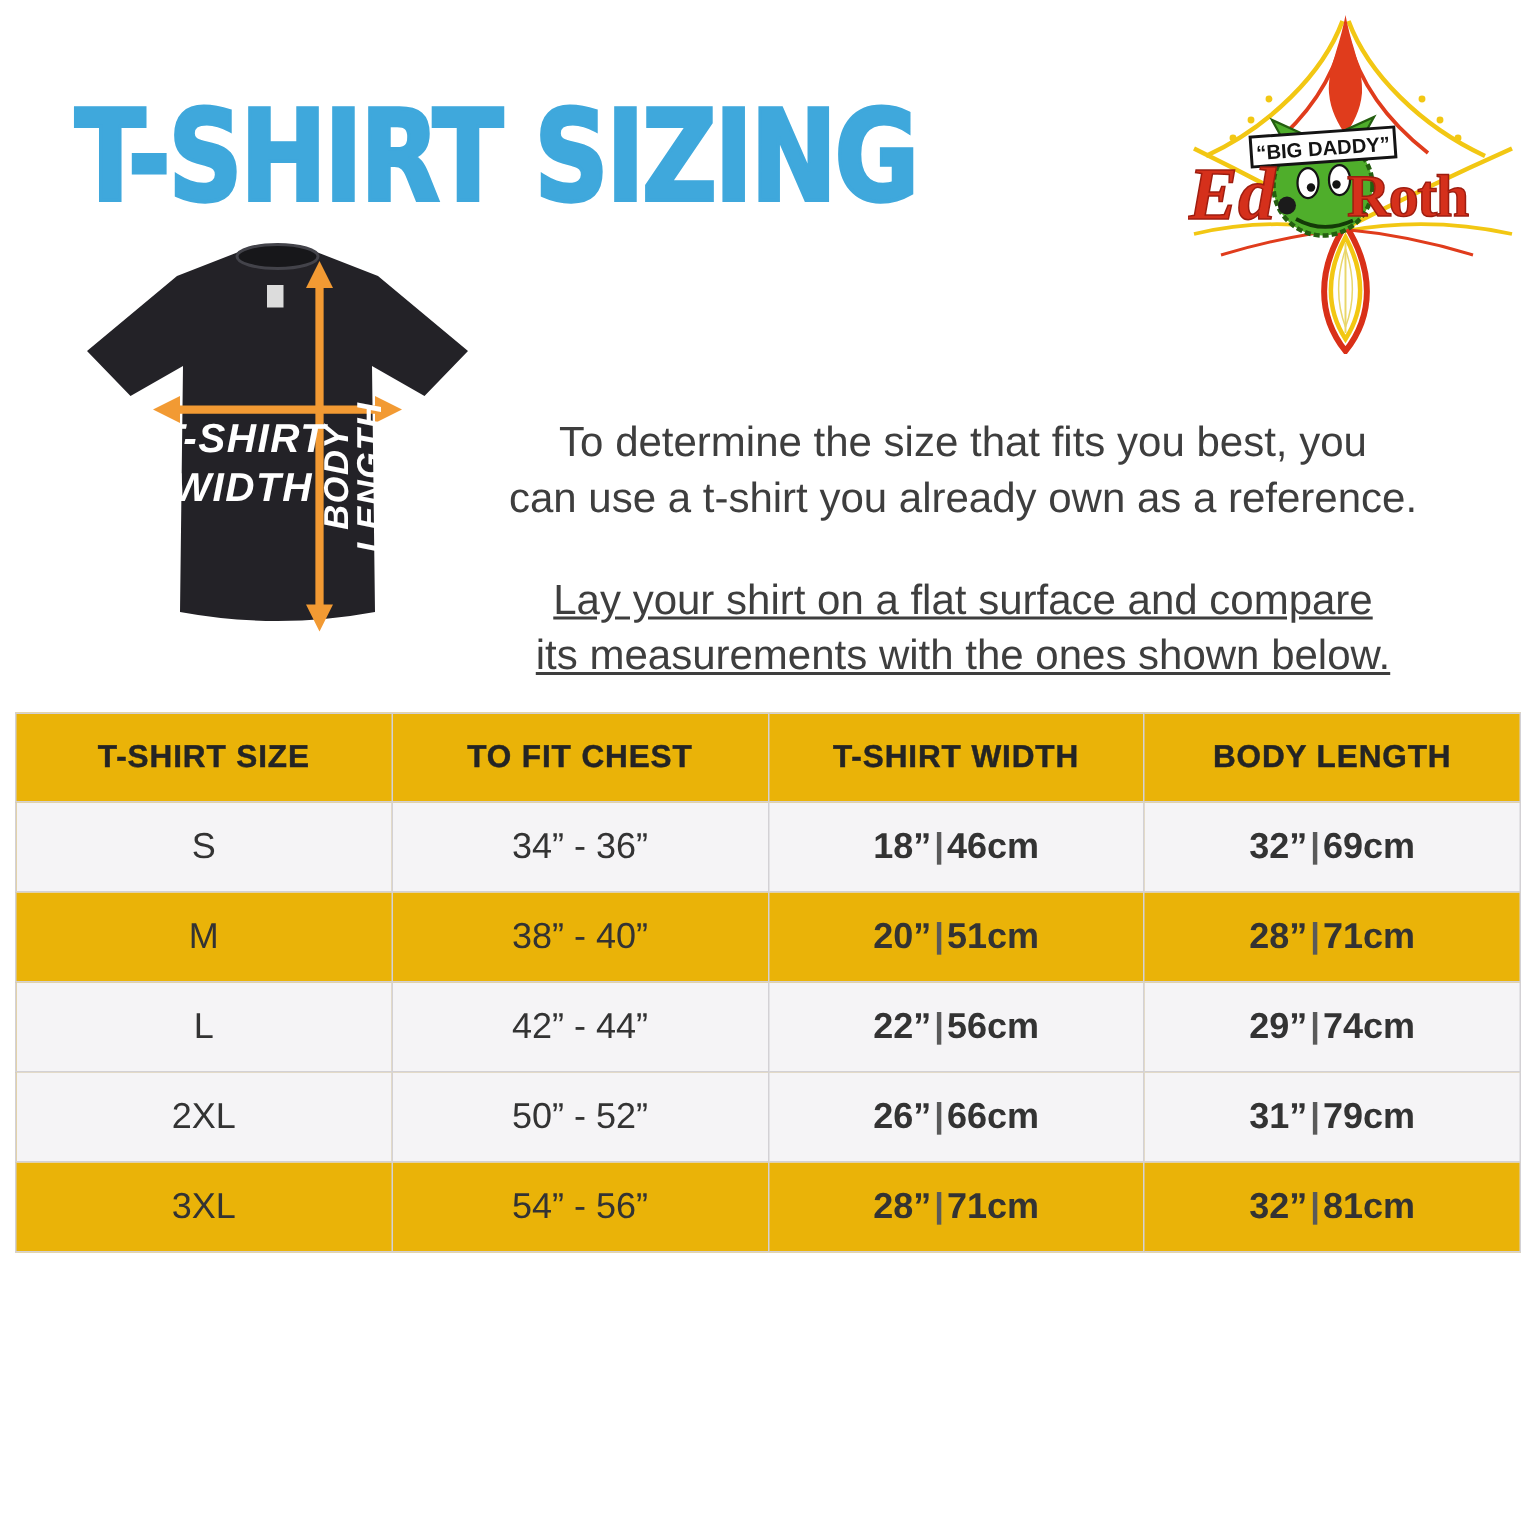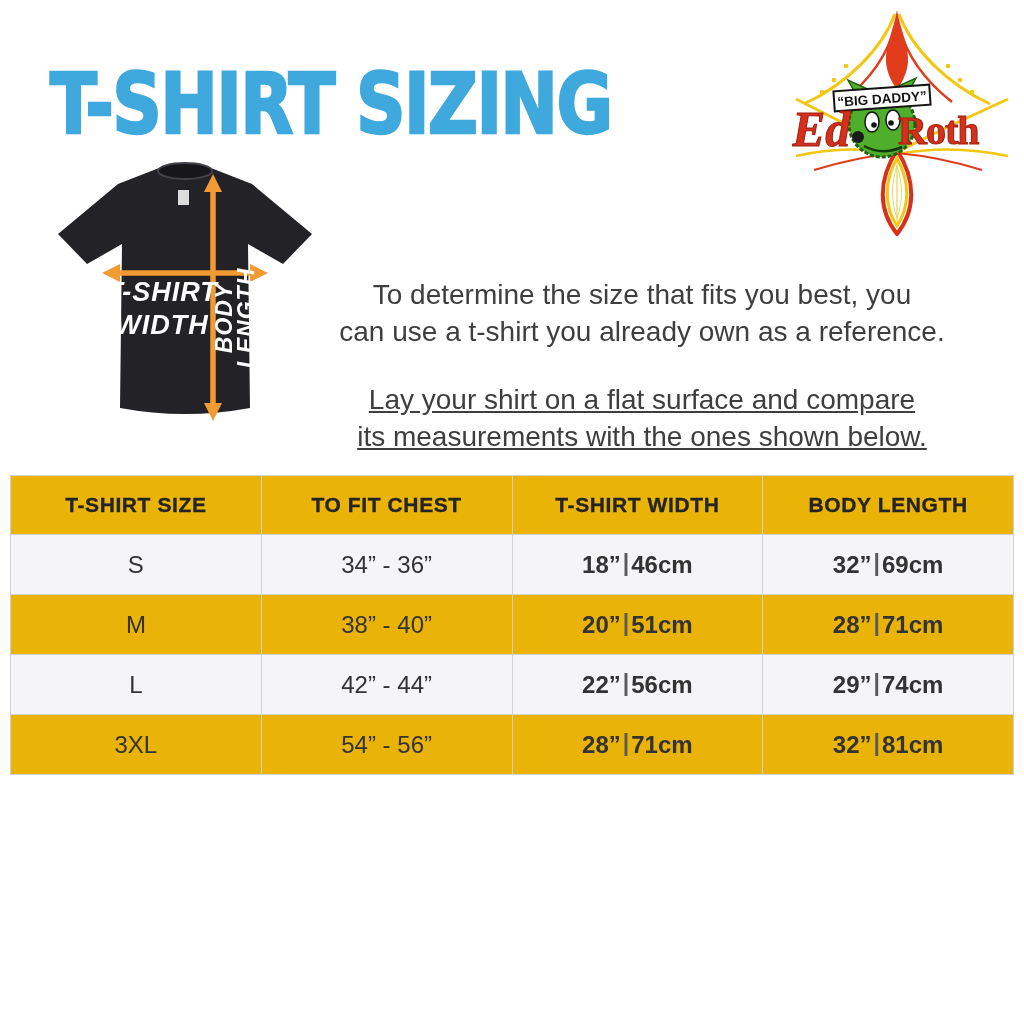--- a/index.html
+++ b/index.html
@@ -205,20 +205,42 @@
       <td>
         <div class="meas">
           <span>29”</span>
           <span class="sep">|</span>
           <span>74cm</span>
         </div>
       </td>
     </tr>
 
 
+    <tr class="alt">
+      <td>
+        <span>2XL</span>
+      </td>
+      <td>
+        <span>50” - 52”</span>
+      </td>
+      <td>
+        <div class="meas">
+          <span>26”</span>
+          <span class="sep">|</span>
+          <span>66cm</span>
+        </div>
+      </td>
+      <td>
+        <div class="meas">
+          <span>31”</span>
+          <span class="sep">|</span>
+          <span>79cm</span>
+        </div>
+      </td>
+    </tr>
 
     <tr>
       <td>
         <span>3XL</span>
       </td>
       <td>
         <span>54” - 56”</span>
       </td>
       <td>
         <div class="meas">

